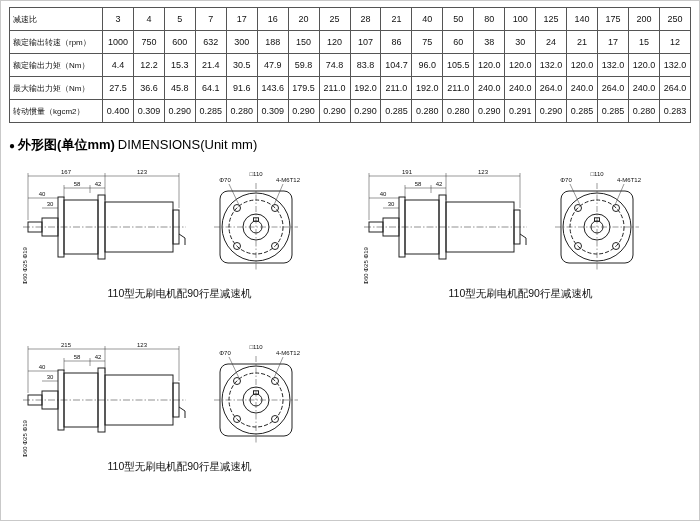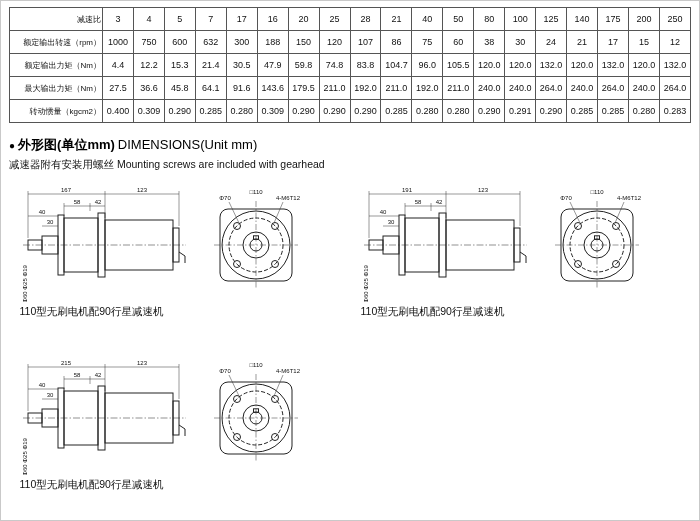--- a/index.html
+++ b/index.html
@@ -6,31 +6,31 @@
   html,body { background:#ffffff; font-family:"Liberation Sans", sans-serif; }
   .page {
     width:700px; height:521px; background:#ffffff;
     border:1px solid #c9c9c9; padding:6px 8px; position:relative; overflow:hidden;
   }
   table.spec-table { width:100%; border-collapse:collapse; table-layout:fixed; }
   table.spec-table td {
     border:1px solid #555; text-align:center; vertical-align:middle;
     font-size:9px; height:23px; color:#111; padding:1px; overflow:hidden;
   }
-  table.spec-table td.row-label { text-align:right; font-size:8px; padding-left:3px; }
+  table.spec-table td.row-label { text-align:left; font-size:8px; padding-left:3px; }
   .section-heading { margin-top:13px; display:flex; align-items:baseline; gap:3px; color:#000; }
   .section-heading .bullet { font-size:10px; }
   .section-heading .h-cn { font-size:13px; font-weight:bold; }
   .section-heading .h-en { font-size:13px; font-weight:normal; }
   .note { margin-top:4px; font-size:10.5px; color:#111; }
   .drawings {
     margin-top:12px; display:grid; grid-template-columns:1fr 1fr;
     row-gap:38px; justify-items:center;
   }
-  figure.drawing { display:flex; flex-direction:column; align-items:flex-start; }
+  figure.drawing { display:flex; flex-direction:column; align-items:center; }
   figure.drawing figcaption { font-size:10.5px; margin-top:3px; color:#111; }
   .ln { stroke:#222; fill:none; stroke-width:1; }
   .dim { stroke:#333; fill:none; stroke-width:0.5; }
   svg text { font-family:"Liberation Sans", sans-serif; fill:#111; }
   .t { font-size:6px; text-anchor:middle; }
 </style>
 </head>
 <body>
 
 <div class="page">
@@ -153,24 +153,20 @@
         </tr>
       </tbody>
   </table>
 
   <div class="section-heading">
     <span class="bullet">●</span>
     <span class="h-cn">外形图(单位mm)</span>
     <span class="h-en">DIMENSIONS(Unit mm)</span>
   </div>
 
-  <div class="note">
-    <span>减速器附有安装用螺丝</span>
-    <span>Mounting screws are included with gearhead</span>
-  </div>
 
   <div class="drawings">
     <div>
   <figure class="drawing">
     <svg viewBox="0 0 320 118" width="320" height="118">
 
       <g class="ln">
         <line x1="3" y1="61" x2="166" y2="61" stroke-dasharray="7 2 1.5 2" stroke-width="0.5"></line>
         <rect x="8" y="56" width="14" height="10"></rect>
         <rect x="22" y="52" width="16" height="18"></rect>

